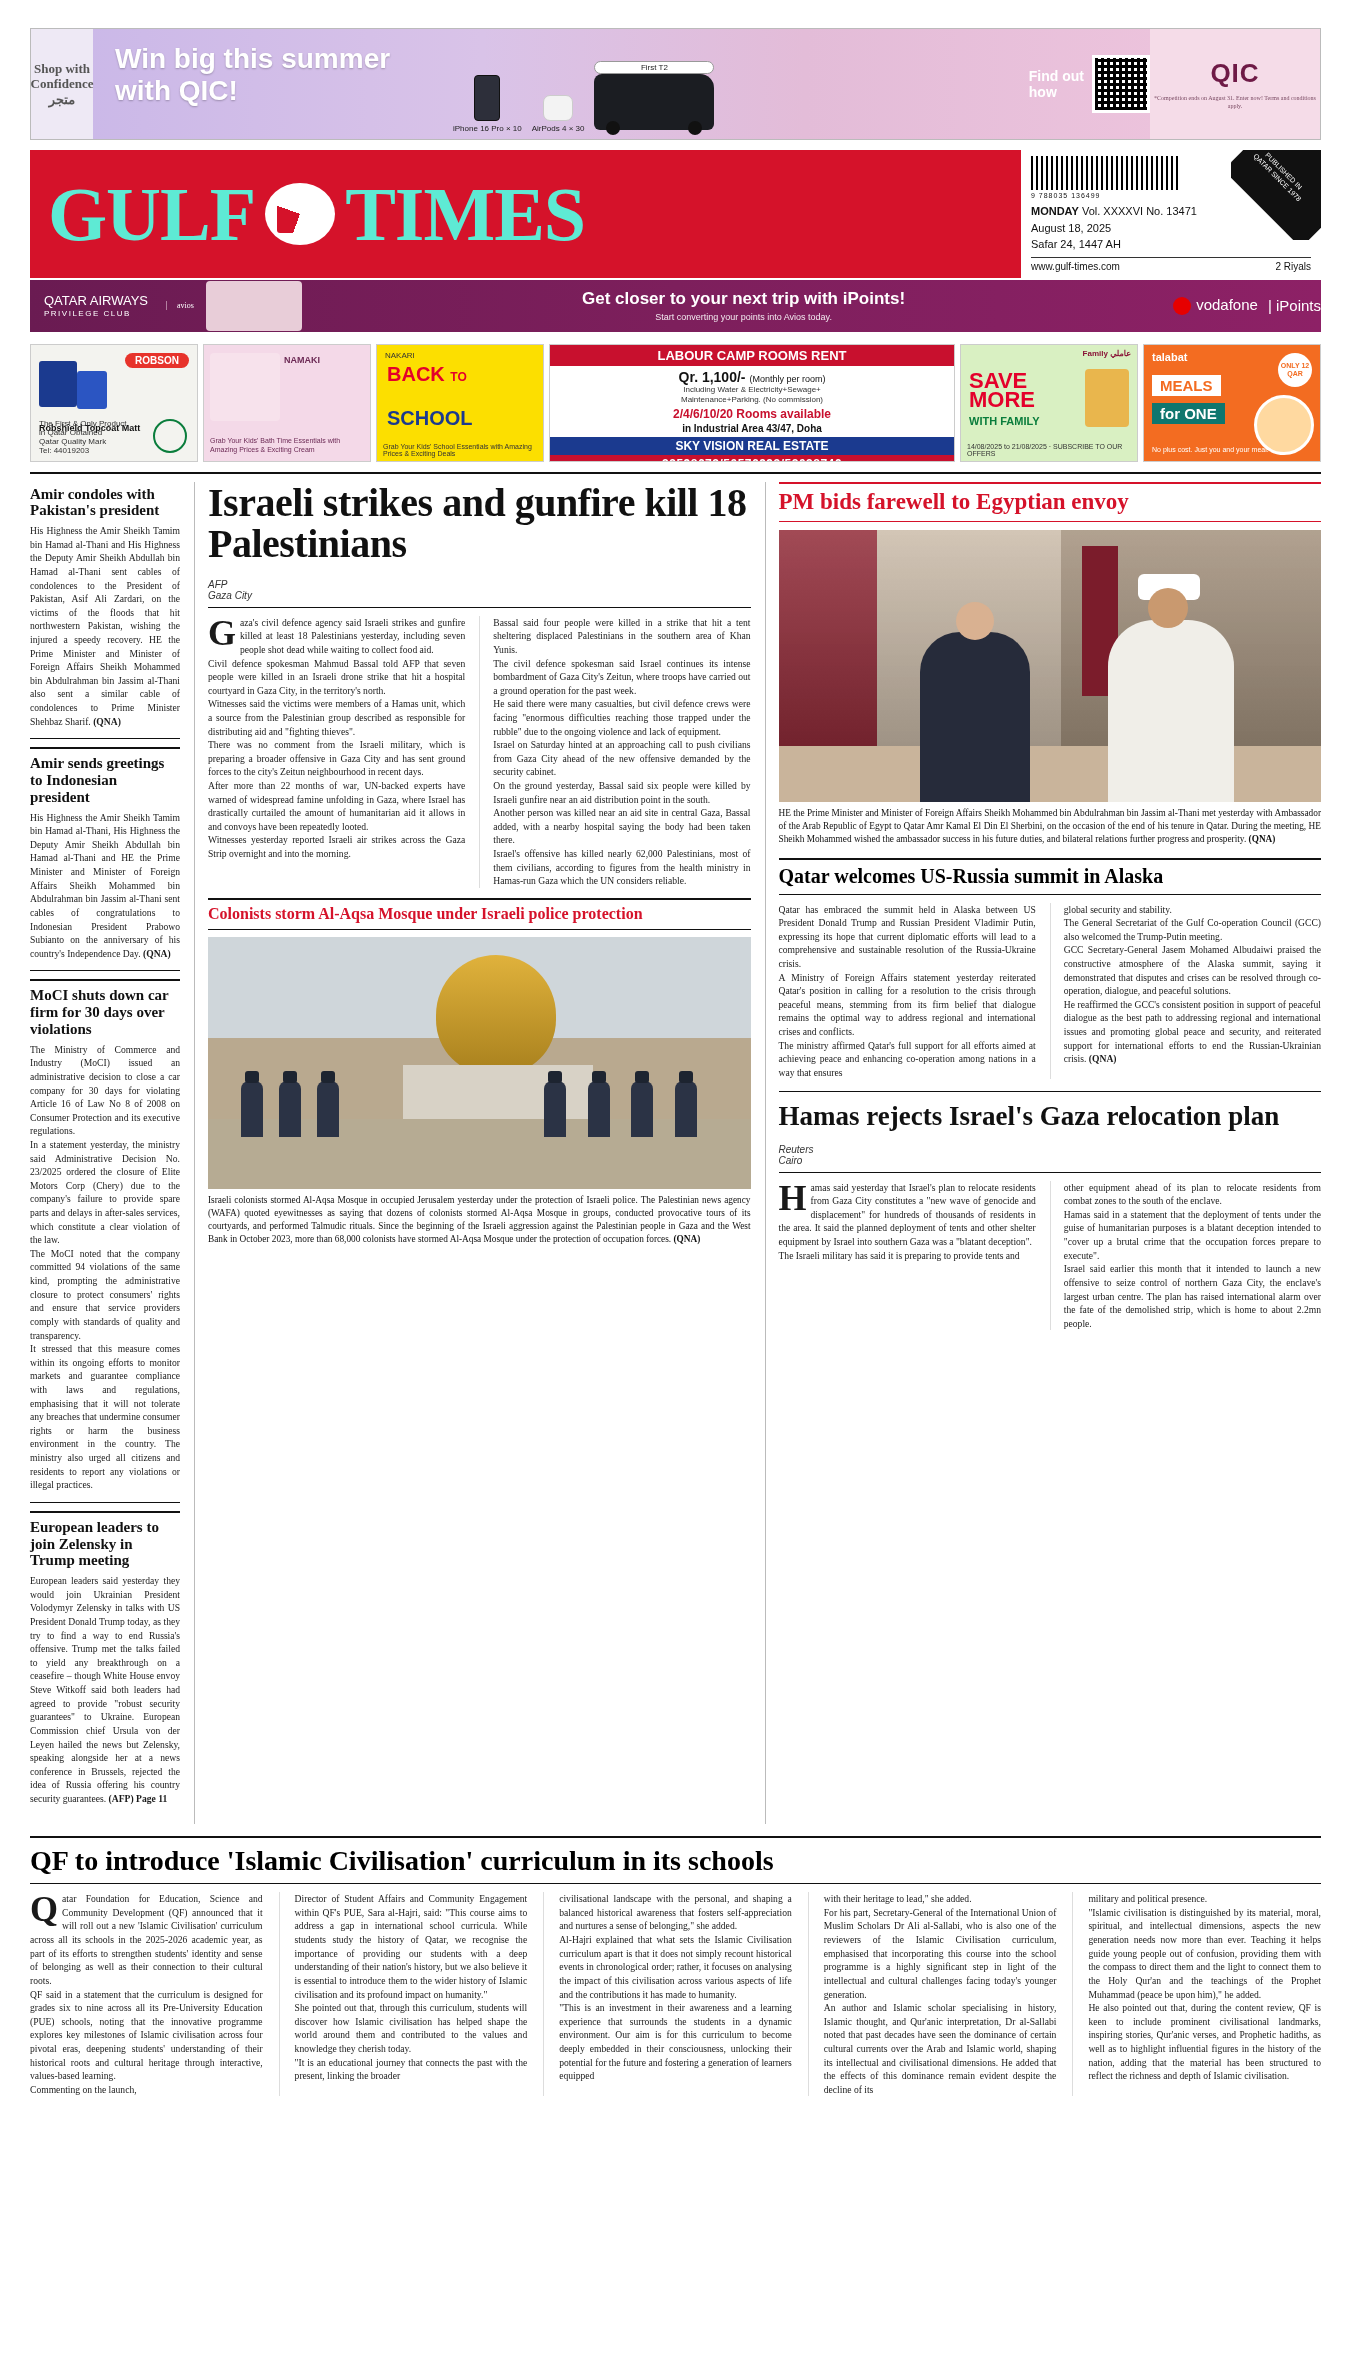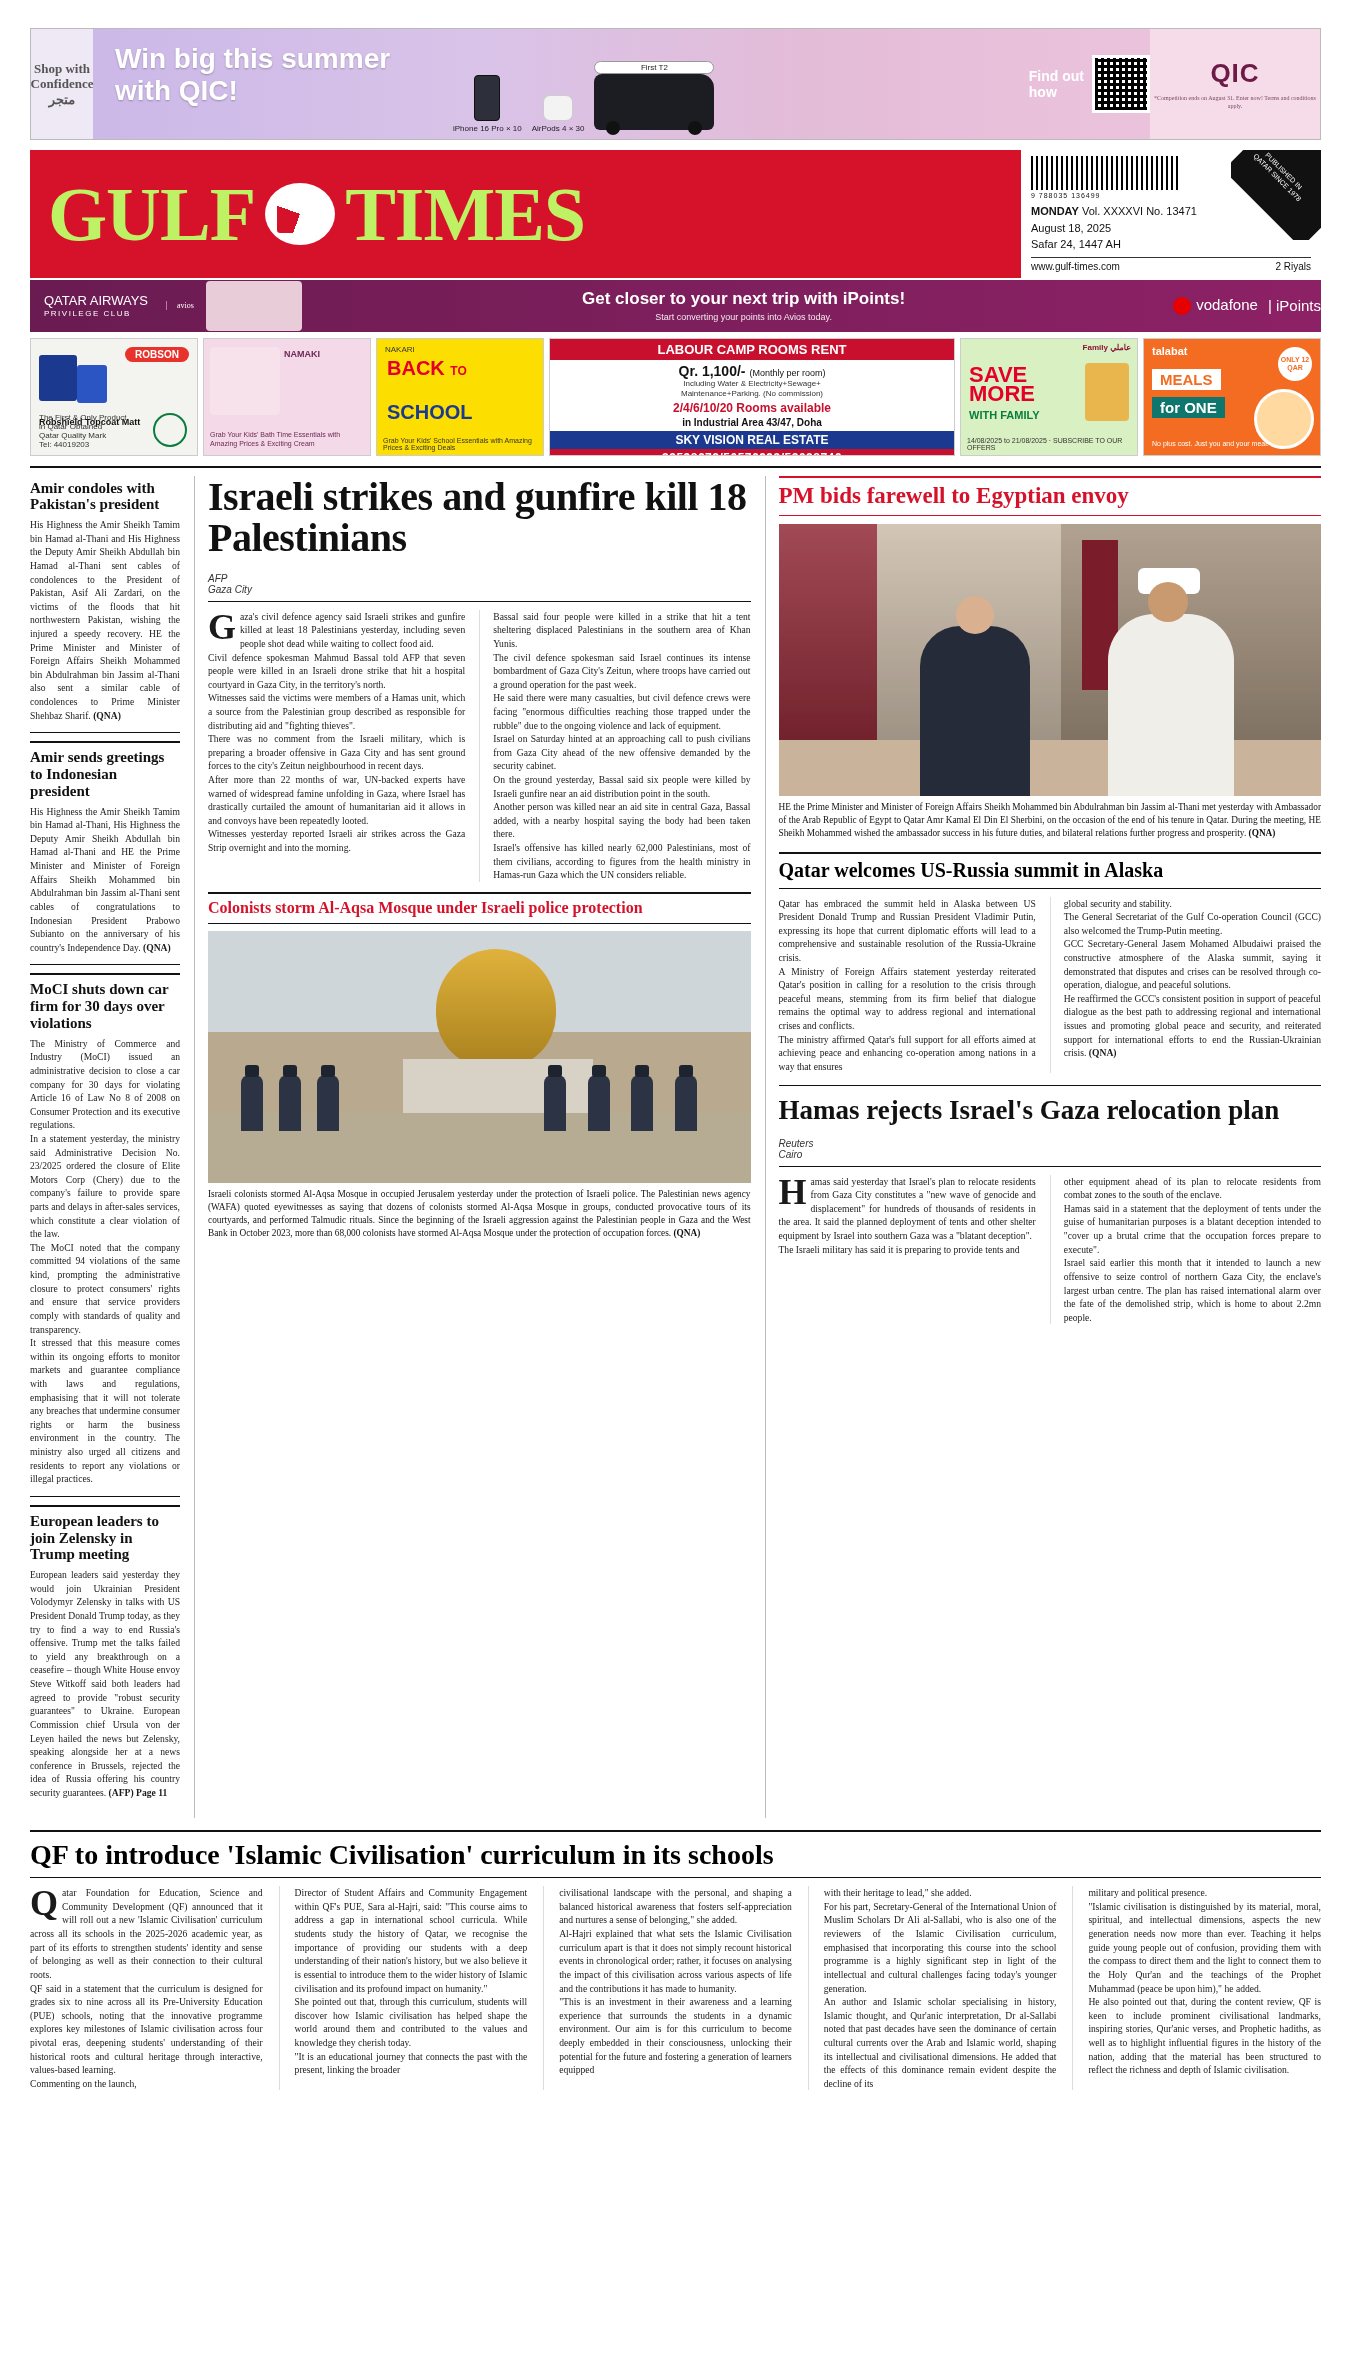--- a/index.html
+++ b/index.html
@@ -56,21 +56,21 @@
   .topad .qicright {
     width: 170px;background:#f5dce8;display:flex;flex-direction:column;align-items:center;justify-content:center;
   }
   .qiclogo { font-family:"Liberation Sans", sans-serif;font-weight:bold;color:#6e1a46;font-size:26px;letter-spacing:1px;}
   .qicnote{font-size:6px;color:#7a4a63;margin-top:6px;text-align:center;line-height:1.3;}
 
   
   .masthead { margin-top:10px; background:#d5122a; display:flex; align-items:stretch; position:relative; }
   .mast-left { flex:1; display:flex; align-items:center; padding:6px 10px 6px 18px; }
   .mast-title {
-    font-family:"Liberation Serif", serif; font-weight:bold; color:#bef264; font-size:76px; line-height:1;
+    font-family:"Liberation Serif", serif; font-weight:bold; color:#5eead4; font-size:76px; line-height:1;
     letter-spacing:-1px; display:flex; align-items:center; gap:6px;
   }
   .dhow { width:70px;height:62px;background:#fff;border-radius:50%;position:relative;margin:0 4px; }
   .dhow:after{content:"";position:absolute;left:12px;top:12px;width:46px;height:38px;
     background: conic-gradient(from 200deg,#d5122a 0 25%, #fff 25%);border-radius:3px;}
   .mast-right { width:300px; background:#fff; color:#111; padding:6px 10px; display:flex; flex-direction:column; justify-content:center; }
   .barcode { height:34px; width:150px;
     background: repeating-linear-gradient(90deg,#000 0 2px,#fff 2px 5px);
     margin-bottom:2px; }
   .barnum{font-size:7px;font-family:"Liberation Sans", sans-serif;letter-spacing:1px;margin-bottom:4px;}
@@ -91,21 +91,21 @@
   .privbar .qatarlogo small{ display:block; font-size:8px; letter-spacing:1.5px;}
   .privbar .avios{ font-size:8px; border-left:1px solid #b37fa0; padding-left:10px; margin-left:4px;}
   .privbar .pimg{ width:96px; height:50px; background:#e8cdd8; border-radius:4px; margin:0 12px;}
   .privbar .ptxt{ flex:1; text-align:center; font-family:"Liberation Sans", sans-serif;}
   .privbar .ptxt b{ font-size:17px;}
   .privbar .ptxt span{ display:block; font-size:9px; opacity:.9; margin-top:3px;}
   .privbar .brands{ display:flex; align-items:center; gap:10px; font-family:"Liberation Sans", sans-serif; font-size:15px;}
   .voda{ width:18px;height:18px;border-radius:50%;background:#e60000;display:inline-block;vertical-align:middle;margin-right:5px;}
 
   
-  .adstrip { display:flex; gap:5px; margin-top:6px; height:118px; }
+  .adstrip { display:flex; gap:5px; margin-top:12px; height:118px; }
   .adbox { border:1px solid #ccc; overflow:hidden; position:relative; font-family:"Liberation Sans", sans-serif; }
   .ad1 { flex:0 0 168px; background:#f3f3ef; }
   .ad2 { flex:0 0 168px; background:#f4d9e8; }
   .ad3 { flex:0 0 168px; background:#fcdf00; }
   .ad4 { flex:1 1 auto; background:#fff; }
   .ad5 { flex:0 0 178px; background:#d9f0c2; }
   .ad6 { flex:0 0 178px; background:#f36c21; }
   .paintcan{ width:38px;height:46px;background:#1b3a8f;border-radius:3px;position:absolute;left:8px;top:16px;}
   .paintcan2{ width:30px;height:38px;background:#2b55c2;border-radius:3px;position:absolute;left:46px;top:26px;}
   .ad1 .robson{ position:absolute;right:8px;top:8px;background:#e7332b;color:#fff;font-size:10px;font-weight:bold;padding:2px 10px;border-radius:9px;}

